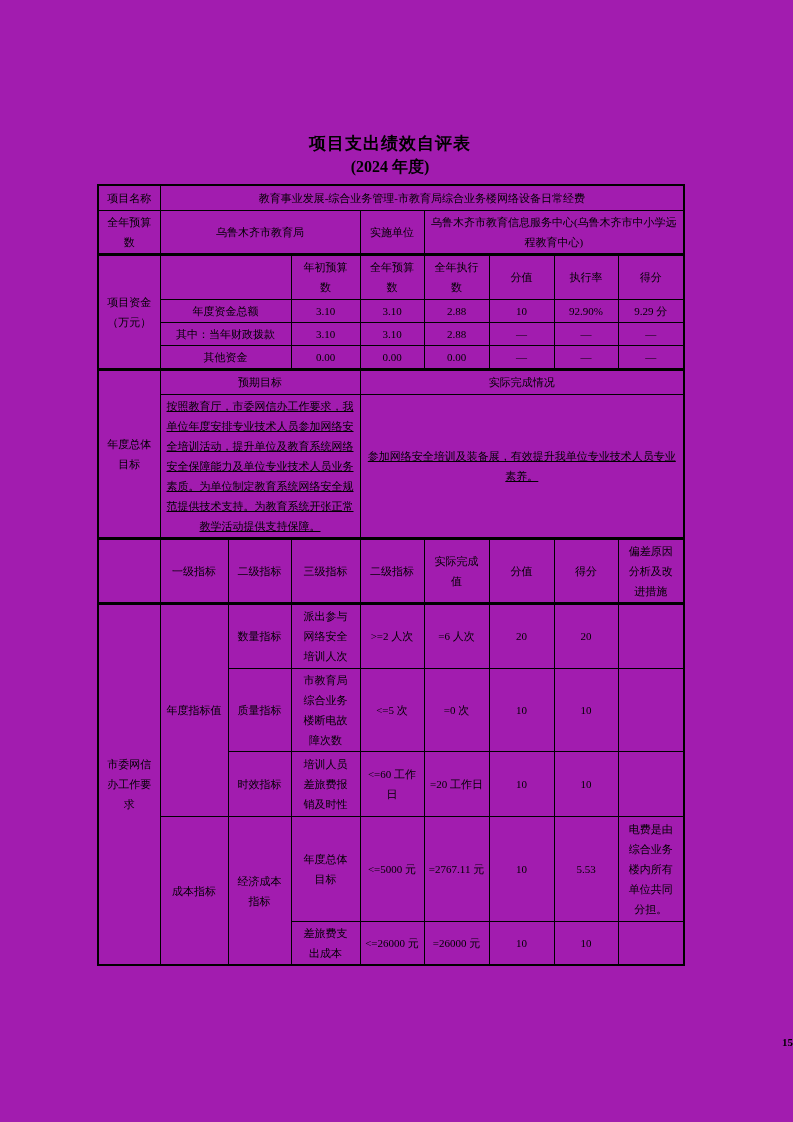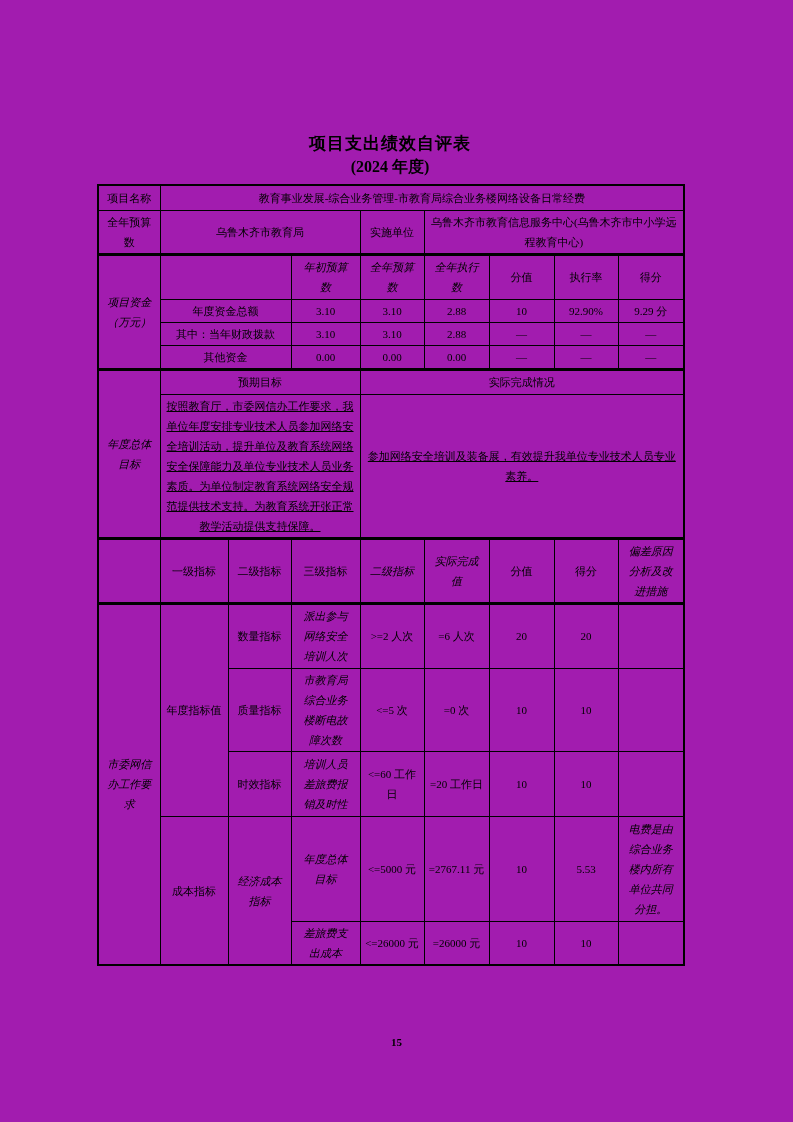--- a/index.html
+++ b/index.html
@@ -28,40 +28,40 @@
   table.band + table.band{margin-top:-1px;}
   .band td{
     border:1px solid #000;
     font-size:11px;line-height:20px;
     text-align:center;vertical-align:middle;
     padding:1px 4px;
     overflow:hidden;
     word-break:break-all;
   }
   
-  .w4{display:inline-block;width:46px;text-align:center;vertical-align:middle;font-style:italic;}
+  .w4{display:inline-block;width:46px;text-align:center;vertical-align:middle;}
   .para{
     text-align:justify;
     padding:2px 5px;
     word-break:break-all;
   }
   .r25{height:25px;margin-left:8px;}
   .r40{height:40px;}
   .r45{height:45px;}
   .r22{height:22px;}
   .r24{height:24px;}
   .r143{height:143px;text-decoration:underline;}
   .r63{height:63px;}
   .r65{height:65px;}
   .r82{height:82px;}
   .r105{height:105px;}
   .r43{height:43px;}
   .page-number{
     position:absolute;left:0;right:0;top:1036px;
-    text-align:center;font-size:11px;font-weight:bold;
+    text-align:right;font-size:11px;font-weight:bold;
   }
 </style>
 </head>
 <body>
 
 <div class="page">
   <div class="doc">
 
     <h1 class="doc-title">项目支出绩效自评表</h1>
     <h2 class="doc-subtitle">(2024 年度)</h2>

